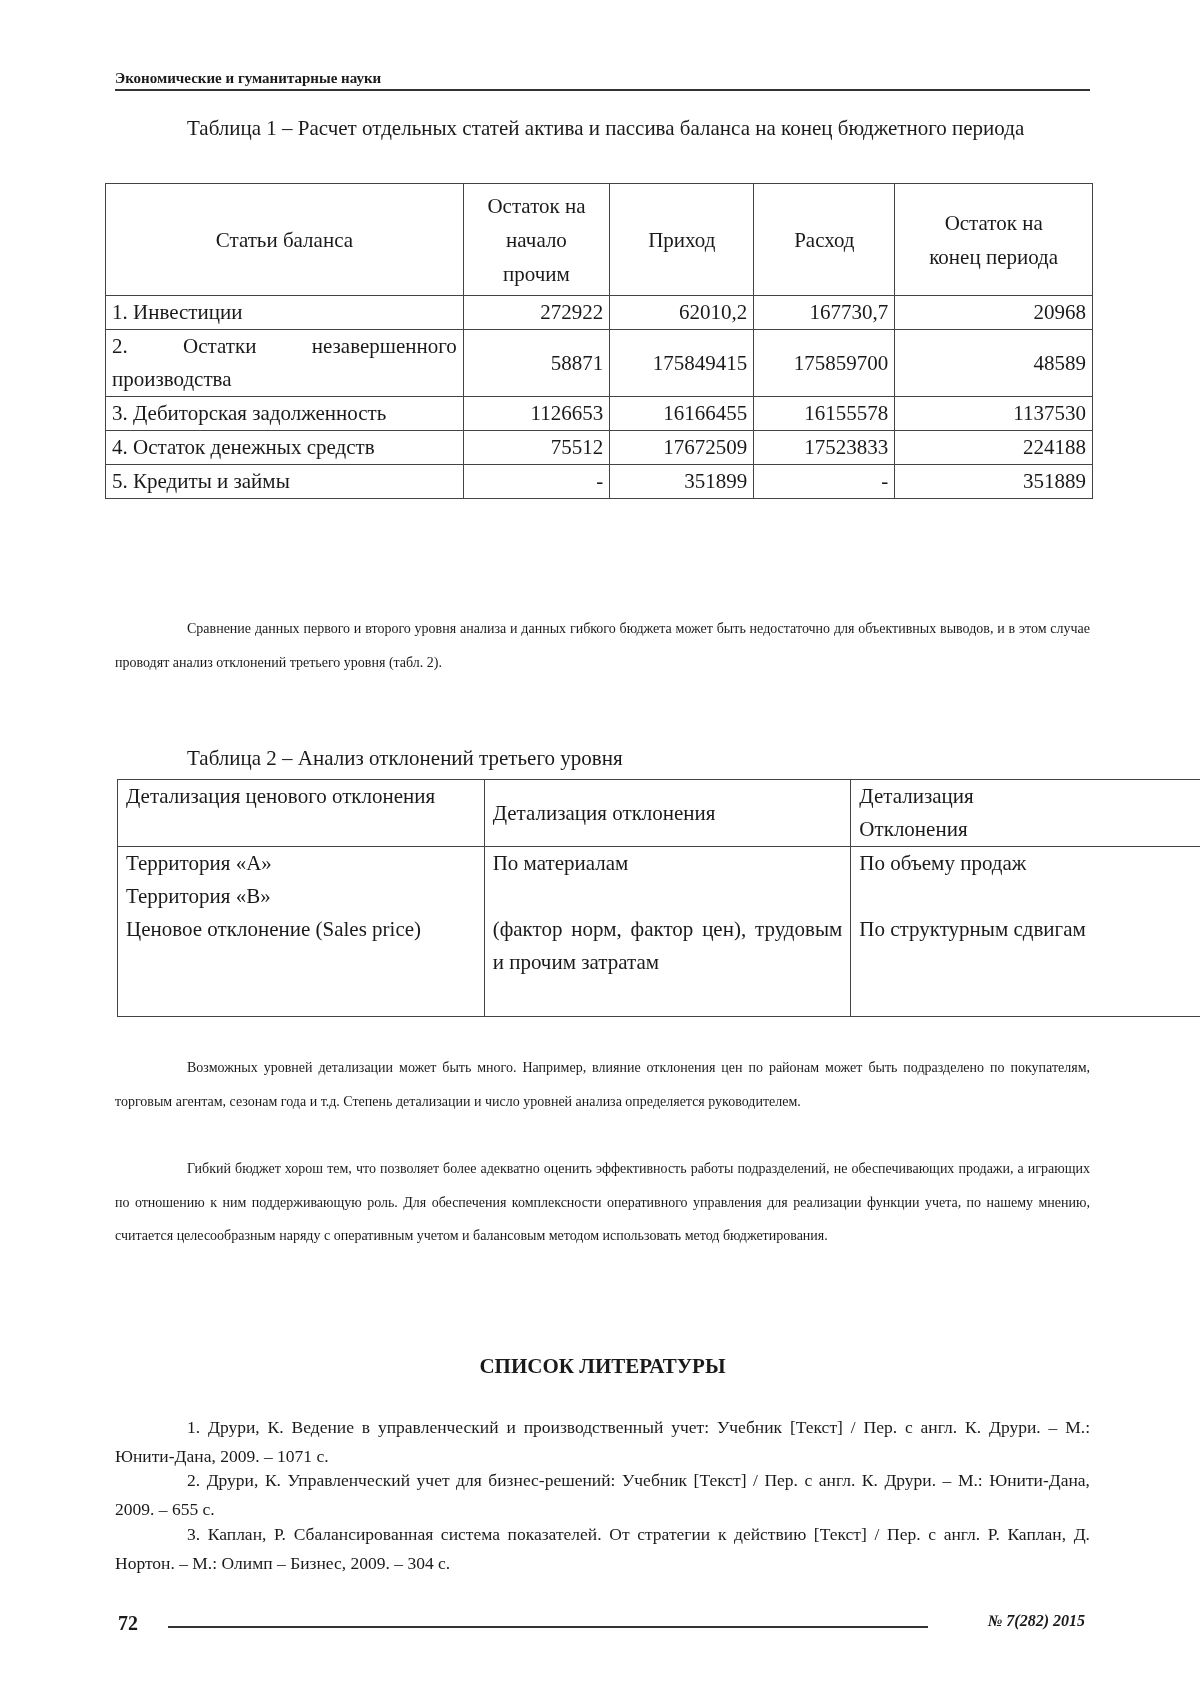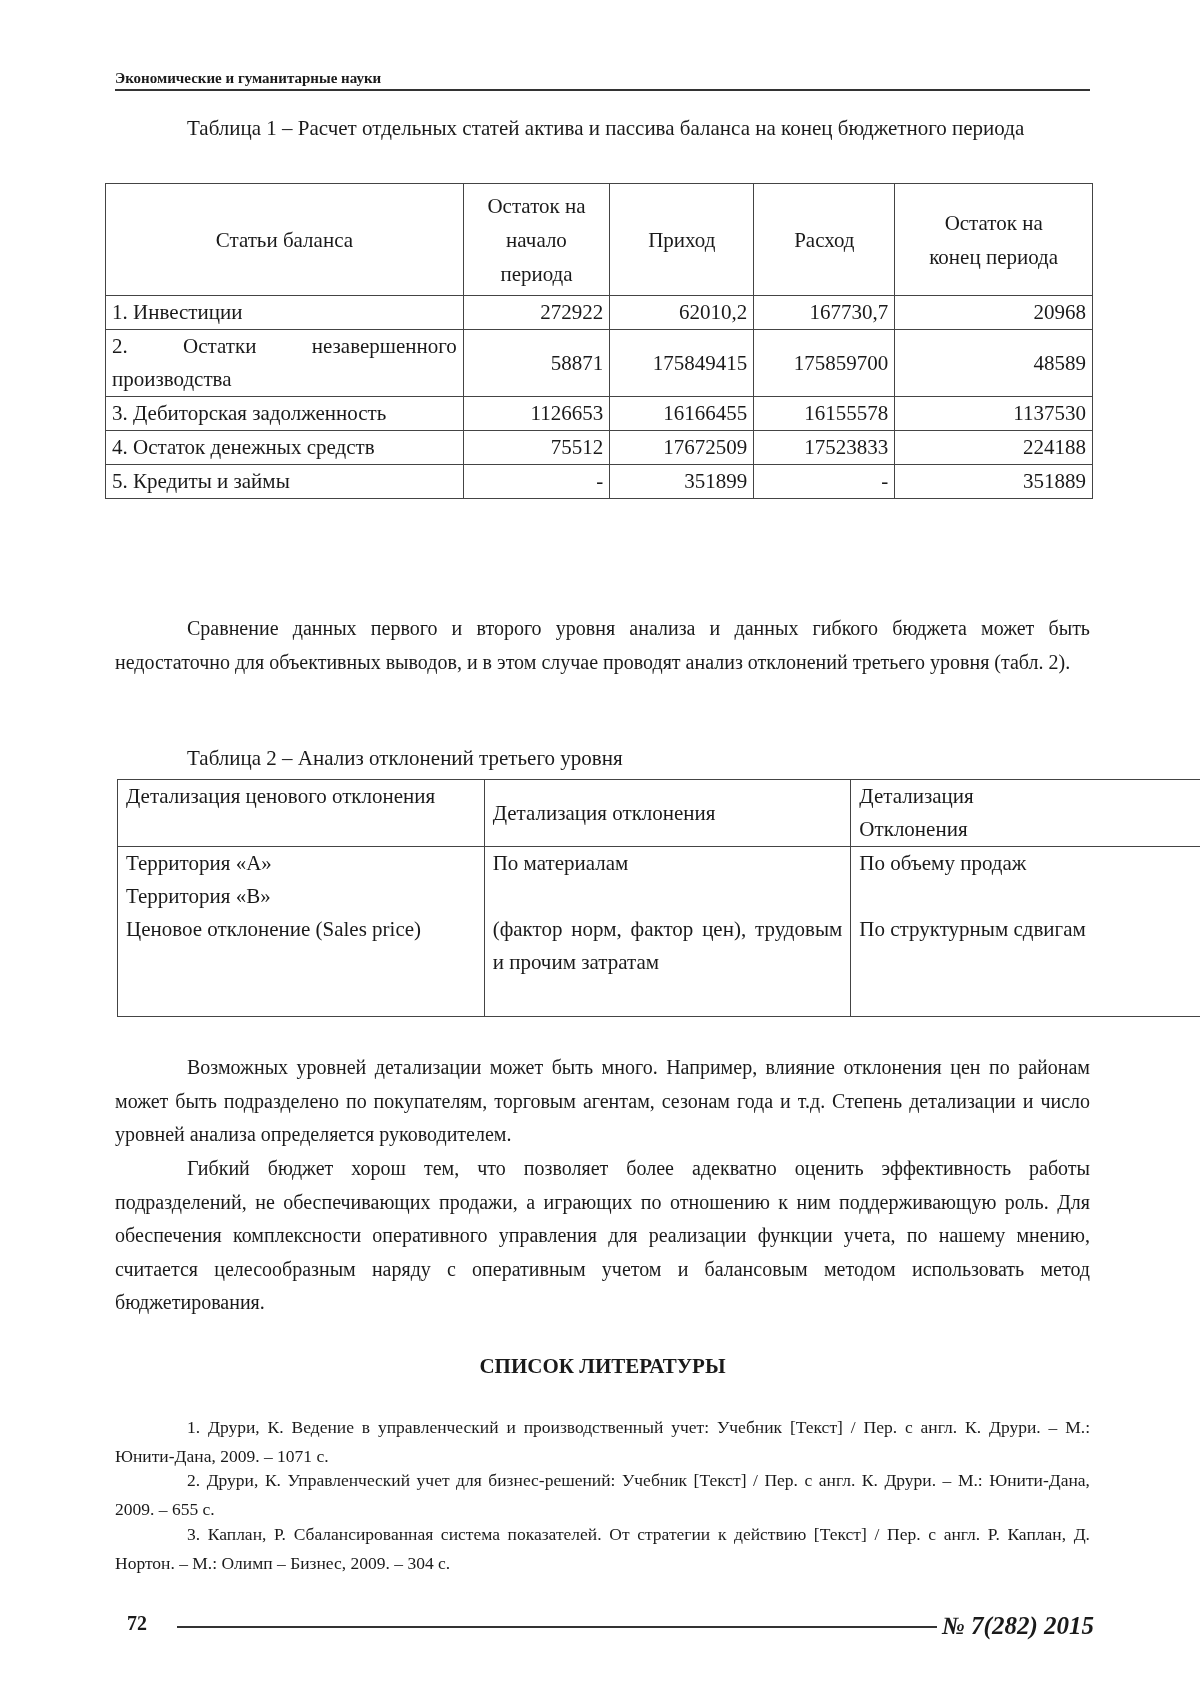--- a/index.html
+++ b/index.html
@@ -12,31 +12,31 @@
     text-align: justify; text-indent: 72px; }
   table { border-collapse: collapse; position: absolute; font-size: 21px; }
   td, th { border: 1.5px solid #444; font-weight: normal; }
   .t1 { top: 183px; left: -10px; width: 988px; }
   .t1 th { text-align: center; line-height: 34px; padding: 0 4px; }
   .t1 td { text-align: right; line-height: 33px; padding: 0 6px; }
   .t1 td.label { text-align: justify; text-align-last: left; }
   .t2 { top: 779px; left: 2px; width: 1109px; }
   .t2 td { vertical-align: top; line-height: 33px; padding: 0 8px; text-align: left; }
   .t2 td.h-mid { vertical-align: middle; }
-  .para { position: absolute; left: 0; width: 975px; font-size: 20px; line-height: 33.5px;
+  .para { position: absolute; left: 0; width: 975px; font-size: 14px; line-height: 33.5px;
     text-align: justify; }
   .para.indent { text-indent: 72px; }
   .refs-title { position: absolute; top: 1354px; left: 0; width: 975px; text-align: center;
     font-weight: bold; font-size: 21px; }
   .ref { position: absolute; left: 0; width: 975px; font-size: 17.5px; line-height: 29px;
     text-align: justify; text-indent: 72px; }
-  .footer { position: absolute; top: 1612px; left: 12px; width: 975px; height: 30px; }
+  .footer { position: absolute; top: 1612px; left: 3px; width: 975px; height: 30px; }
   .footer .pgnum { position: absolute; left: 0; top: 0; font-weight: bold; font-size: 20px; }
   .footer .rule { position: absolute; left: 50px; right: 165px; top: 14px; border-top: 2px solid #333; }
-  .footer .issue { position: absolute; right: 8px; top: 0; font-weight: bold; font-style: italic; font-size: 25px; }
+  .footer .issue { position: absolute; right: 8px; top: 0; font-weight: bold; font-style: italic; font-size: 16px; }
 </style>
 </head>
 <body>
 
 <div class="page">
 
   <div class="running-head">Экономические и гуманитарные науки</div>
 
   <div class="caption" style="top:112px;">Таблица 1 – Расчет отдельных статей актива и пассива баланса на конец бюджетного периода</div>
 
@@ -44,21 +44,21 @@
     <colgroup>
       <col style="width:335px">
         <col style="width:137px">
         <col style="width:135px">
         <col style="width:132px">
         <col style="width:185px">
     </colgroup>
     <thead>
       <tr style="height:112px">
         <th>Статьи баланса</th>
-        <th style="padding:0 14px">Остаток на начало периода</th>
+        <th style="padding:0 14px">Остаток на начало прочим</th>
         <th>Приход</th>
         <th>Расход</th>
         <th style="padding:0 30px">Остаток на конец периода</th>
       </tr>
     </thead>
     <tbody>
       <tr>
         <td class="label">1. Инвестиции</td>
         <td>272922</td>
         <td>62010,2</td>

